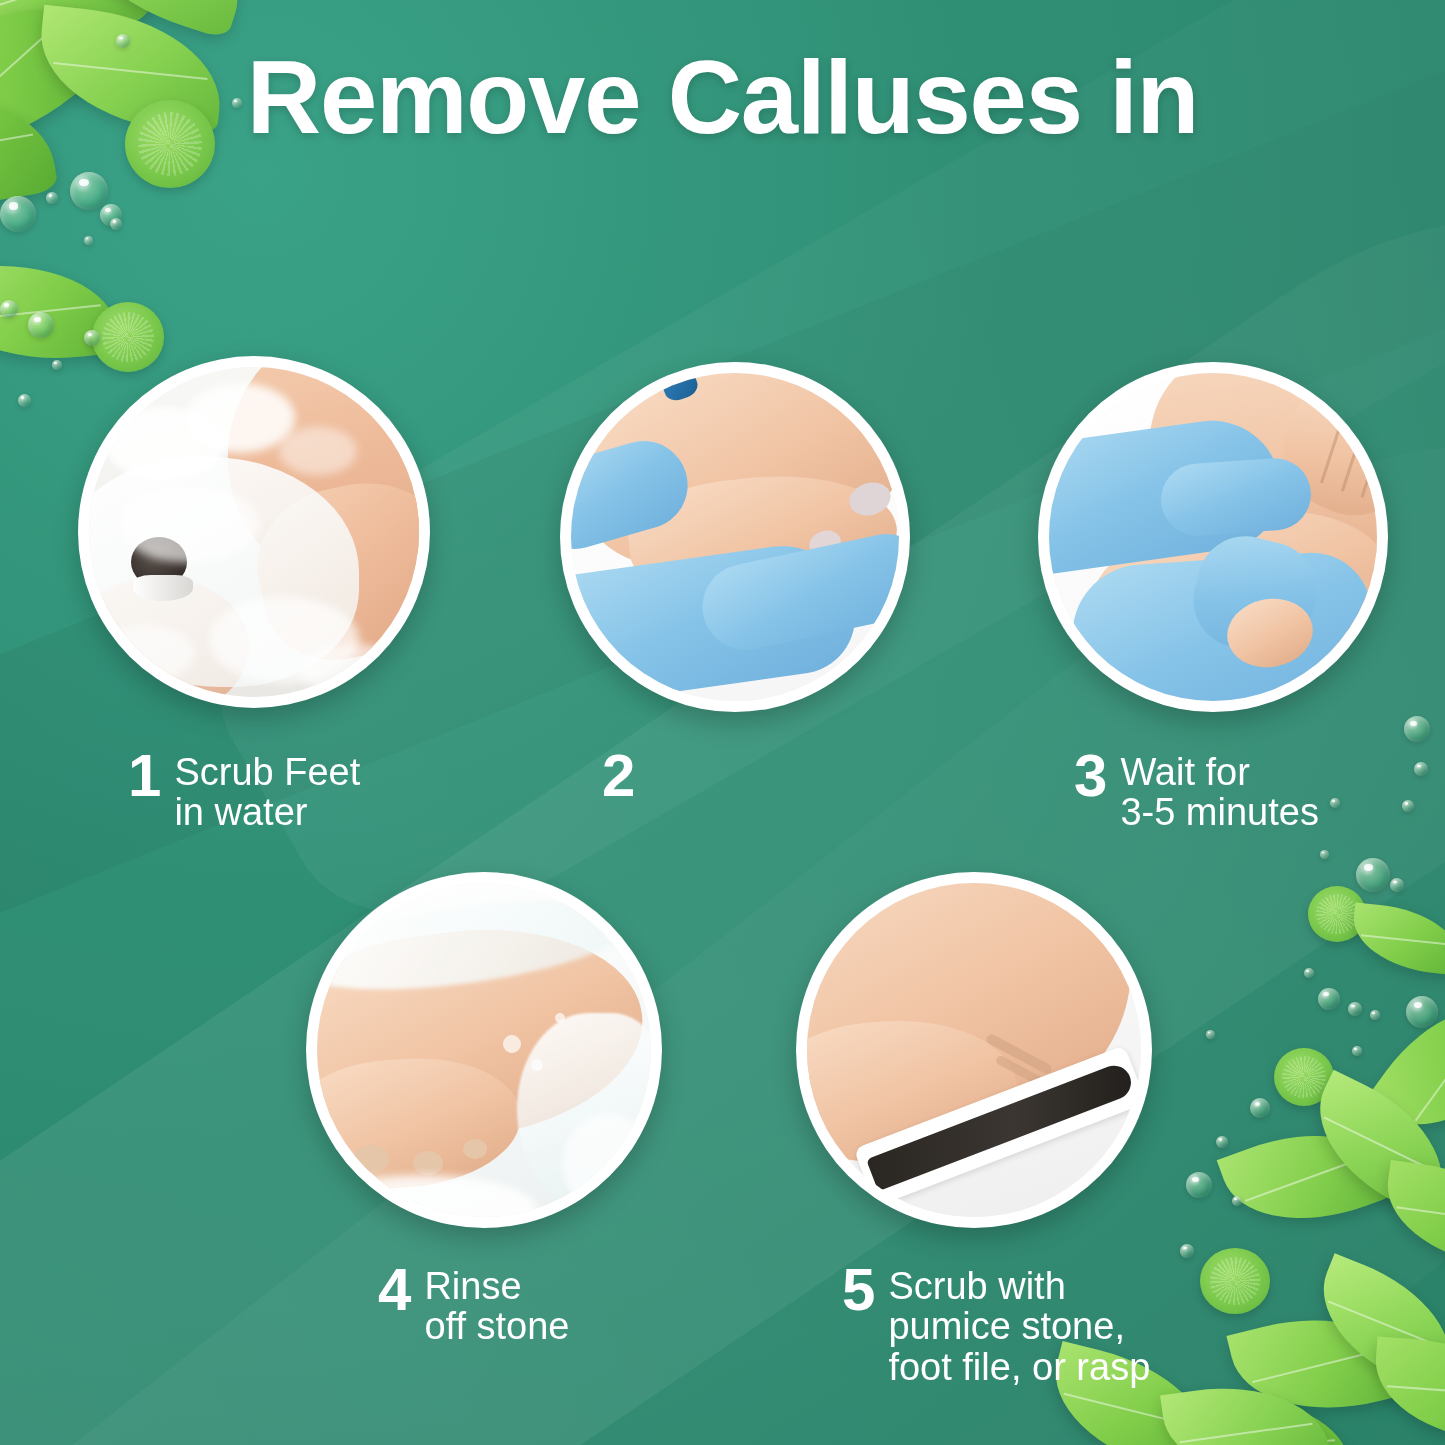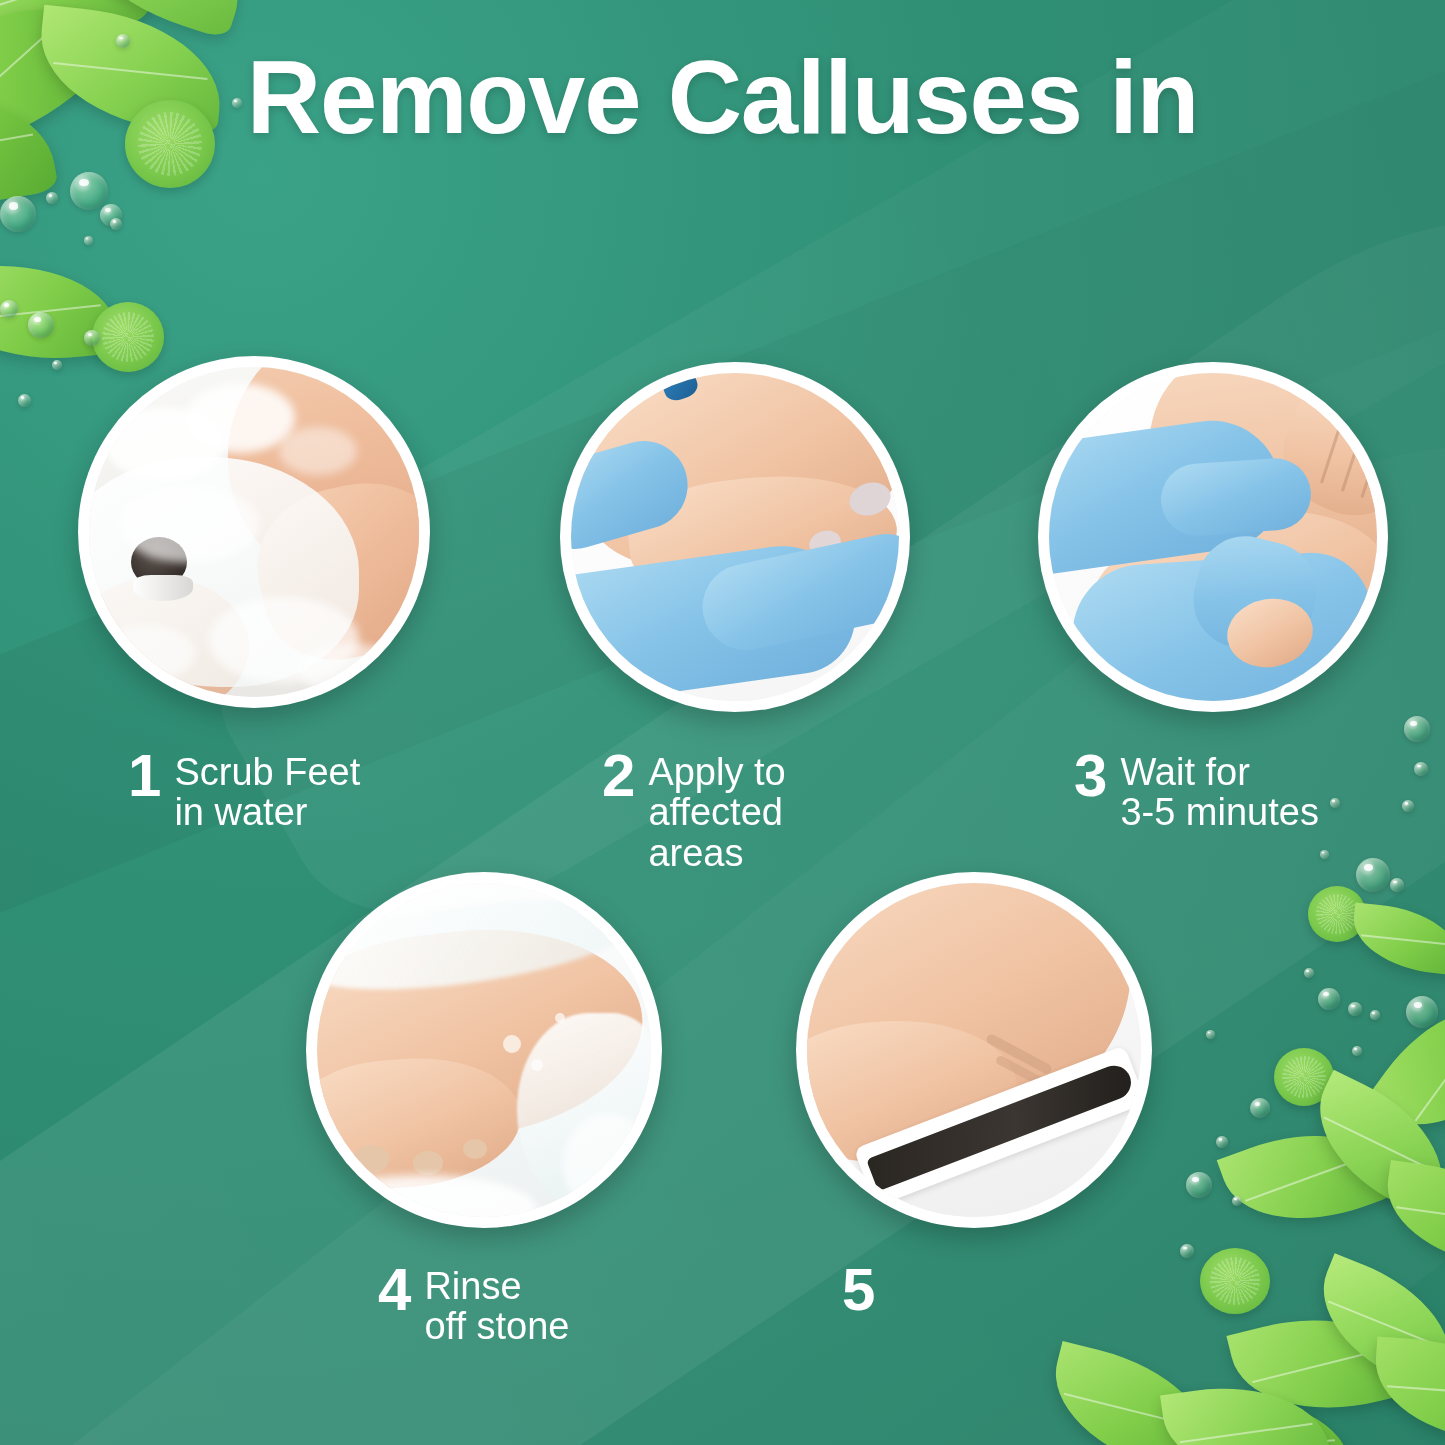--- a/index.html
+++ b/index.html
@@ -287,23 +287,20 @@
           <div class="sk" style="left:122px;top:196px;width:24px;height:18px;border-radius:50%;background:#e3d8d9;transform:rotate(-8deg);"></div>
           <div class="sk glove" style="left:-42px;top:78px;width:160px;height:88px;border-radius:44px;transform:rotate(-16deg);"></div>
           <div class="sk glove" style="left:-46px;top:186px;width:330px;height:130px;border-radius:60px 90px 70px 40px;transform:rotate(-8deg);"></div>
           <div class="sk glove" style="left:130px;top:176px;width:230px;height:86px;border-radius:60px;transform:rotate(-12deg);"></div>
           <div class="sk" style="left:92px;top:-2px;width:34px;height:28px;border-radius:40%;background:linear-gradient(140deg,#2f7fba,#1b5f93);transform:rotate(-20deg);"></div>
         </div>
       </div>
     </div>
     <div class="label" style="left:42px; top:386px; width:300px;">
       <span class="step-num">2</span>
-      <span class="step-text">Apply to
-affected
-areas</span>
     </div>
   </div>
 
   <div class="step" style="left:1038px; top:362px;">
     <div class="photo-ring" style="left:0;top:0;width:350px;height:350px;">
       <div class="photo-inner">
         <div class="scene" style="background:linear-gradient(165deg,#ffffff 0%,#fafafa 60%,#f3f3f3 100%);">
           <div class="sk skin-b" style="left:96px;top:-24px;width:270px;height:240px;border-radius:44% 50% 56% 44%;transform:rotate(12deg);"></div>
           <div class="sk skin-b" style="left:236px;top:14px;width:130px;height:126px;border-radius:40% 60% 50% 50%;transform:rotate(24deg);"></div>
           <div class="sk skin-b" style="left:40px;top:140px;width:300px;height:160px;border-radius:54% 46% 50% 50%;transform:rotate(-6deg);"></div>
@@ -359,20 +356,23 @@
           <div class="sk skin-b" style="left:-40px;top:138px;width:250px;height:140px;border-radius:46% 54% 50% 50%;transform:rotate(-4deg);"></div>
           <div class="sk" style="left:176px;top:166px;width:72px;height:10px;border-radius:6px;background:rgba(205,160,130,.55);transform:rotate(28deg);"></div>
           <div class="sk" style="left:186px;top:186px;width:64px;height:9px;border-radius:6px;background:rgba(205,160,130,.5);transform:rotate(28deg);"></div>
           <div class="sk" style="left:48px;top:212px;width:290px;height:62px;border-radius:10px;background:#ffffff;transform:rotate(-21deg);box-shadow:0 2px 6px rgba(0,0,0,.12);"></div>
           <div class="sk" style="left:56px;top:226px;width:276px;height:34px;border-radius:6px 18px 18px 6px;background:linear-gradient(110deg,#2a2622 0%,#3b3631 55%,#221f1c 100%);transform:rotate(-21deg);"></div>
         </div>
       </div>
     </div>
     <div class="label" style="left:46px; top:390px; width:340px;">
       <span class="step-num">5</span>
+      <span class="step-text">Scrub with
+pumice stone,
+foot file, or rasp</span>
     </div>
   </div>
 
   <div class="drop" style="left:1404px; top:716px; width:26px;height:26px;"></div>
   <div class="drop" style="left:1414px; top:762px; width:14px;height:14px;"></div>
   <div class="drop" style="left:1402px; top:800px; width:12px;height:12px;"></div>
   <div class="drop" style="left:1330px; top:798px; width:10px;height:10px;"></div>
   <div class="drop" style="left:1356px; top:858px; width:34px;height:34px;"></div>
   <div class="drop" style="left:1390px; top:878px; width:14px;height:14px;"></div>
   <div class="drop" style="left:1320px; top:850px; width:9px; height:9px;"></div>

